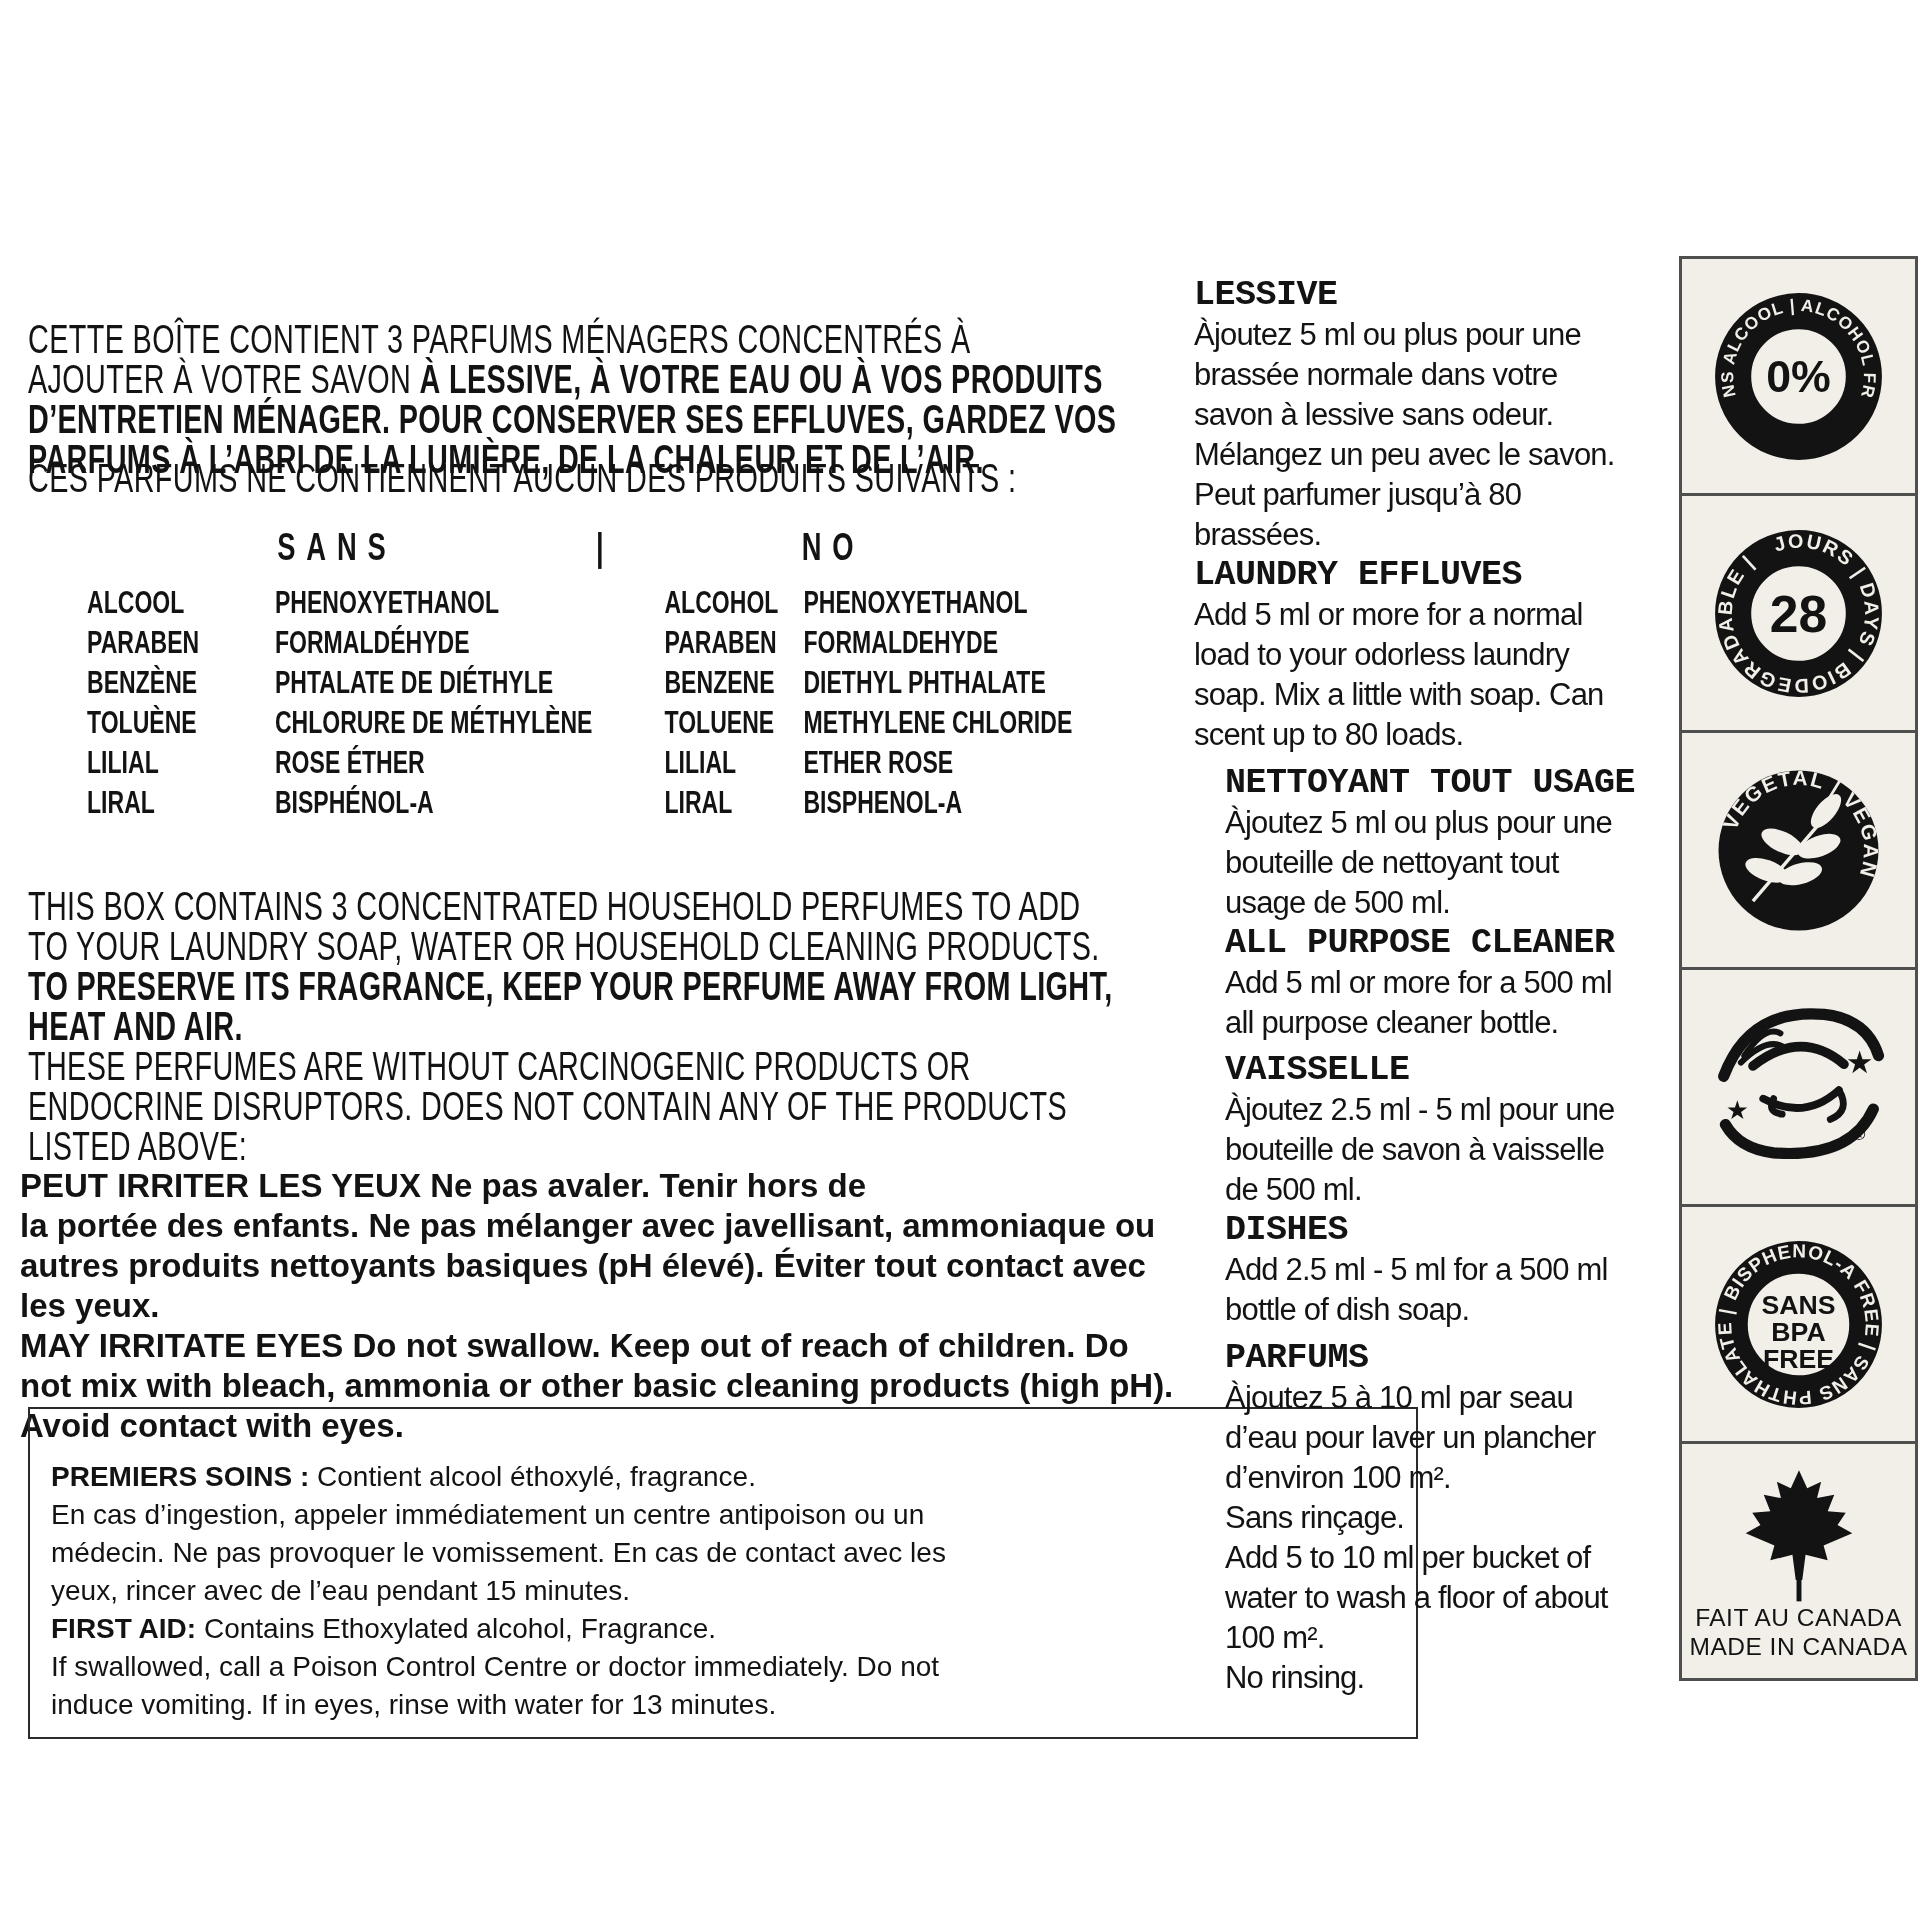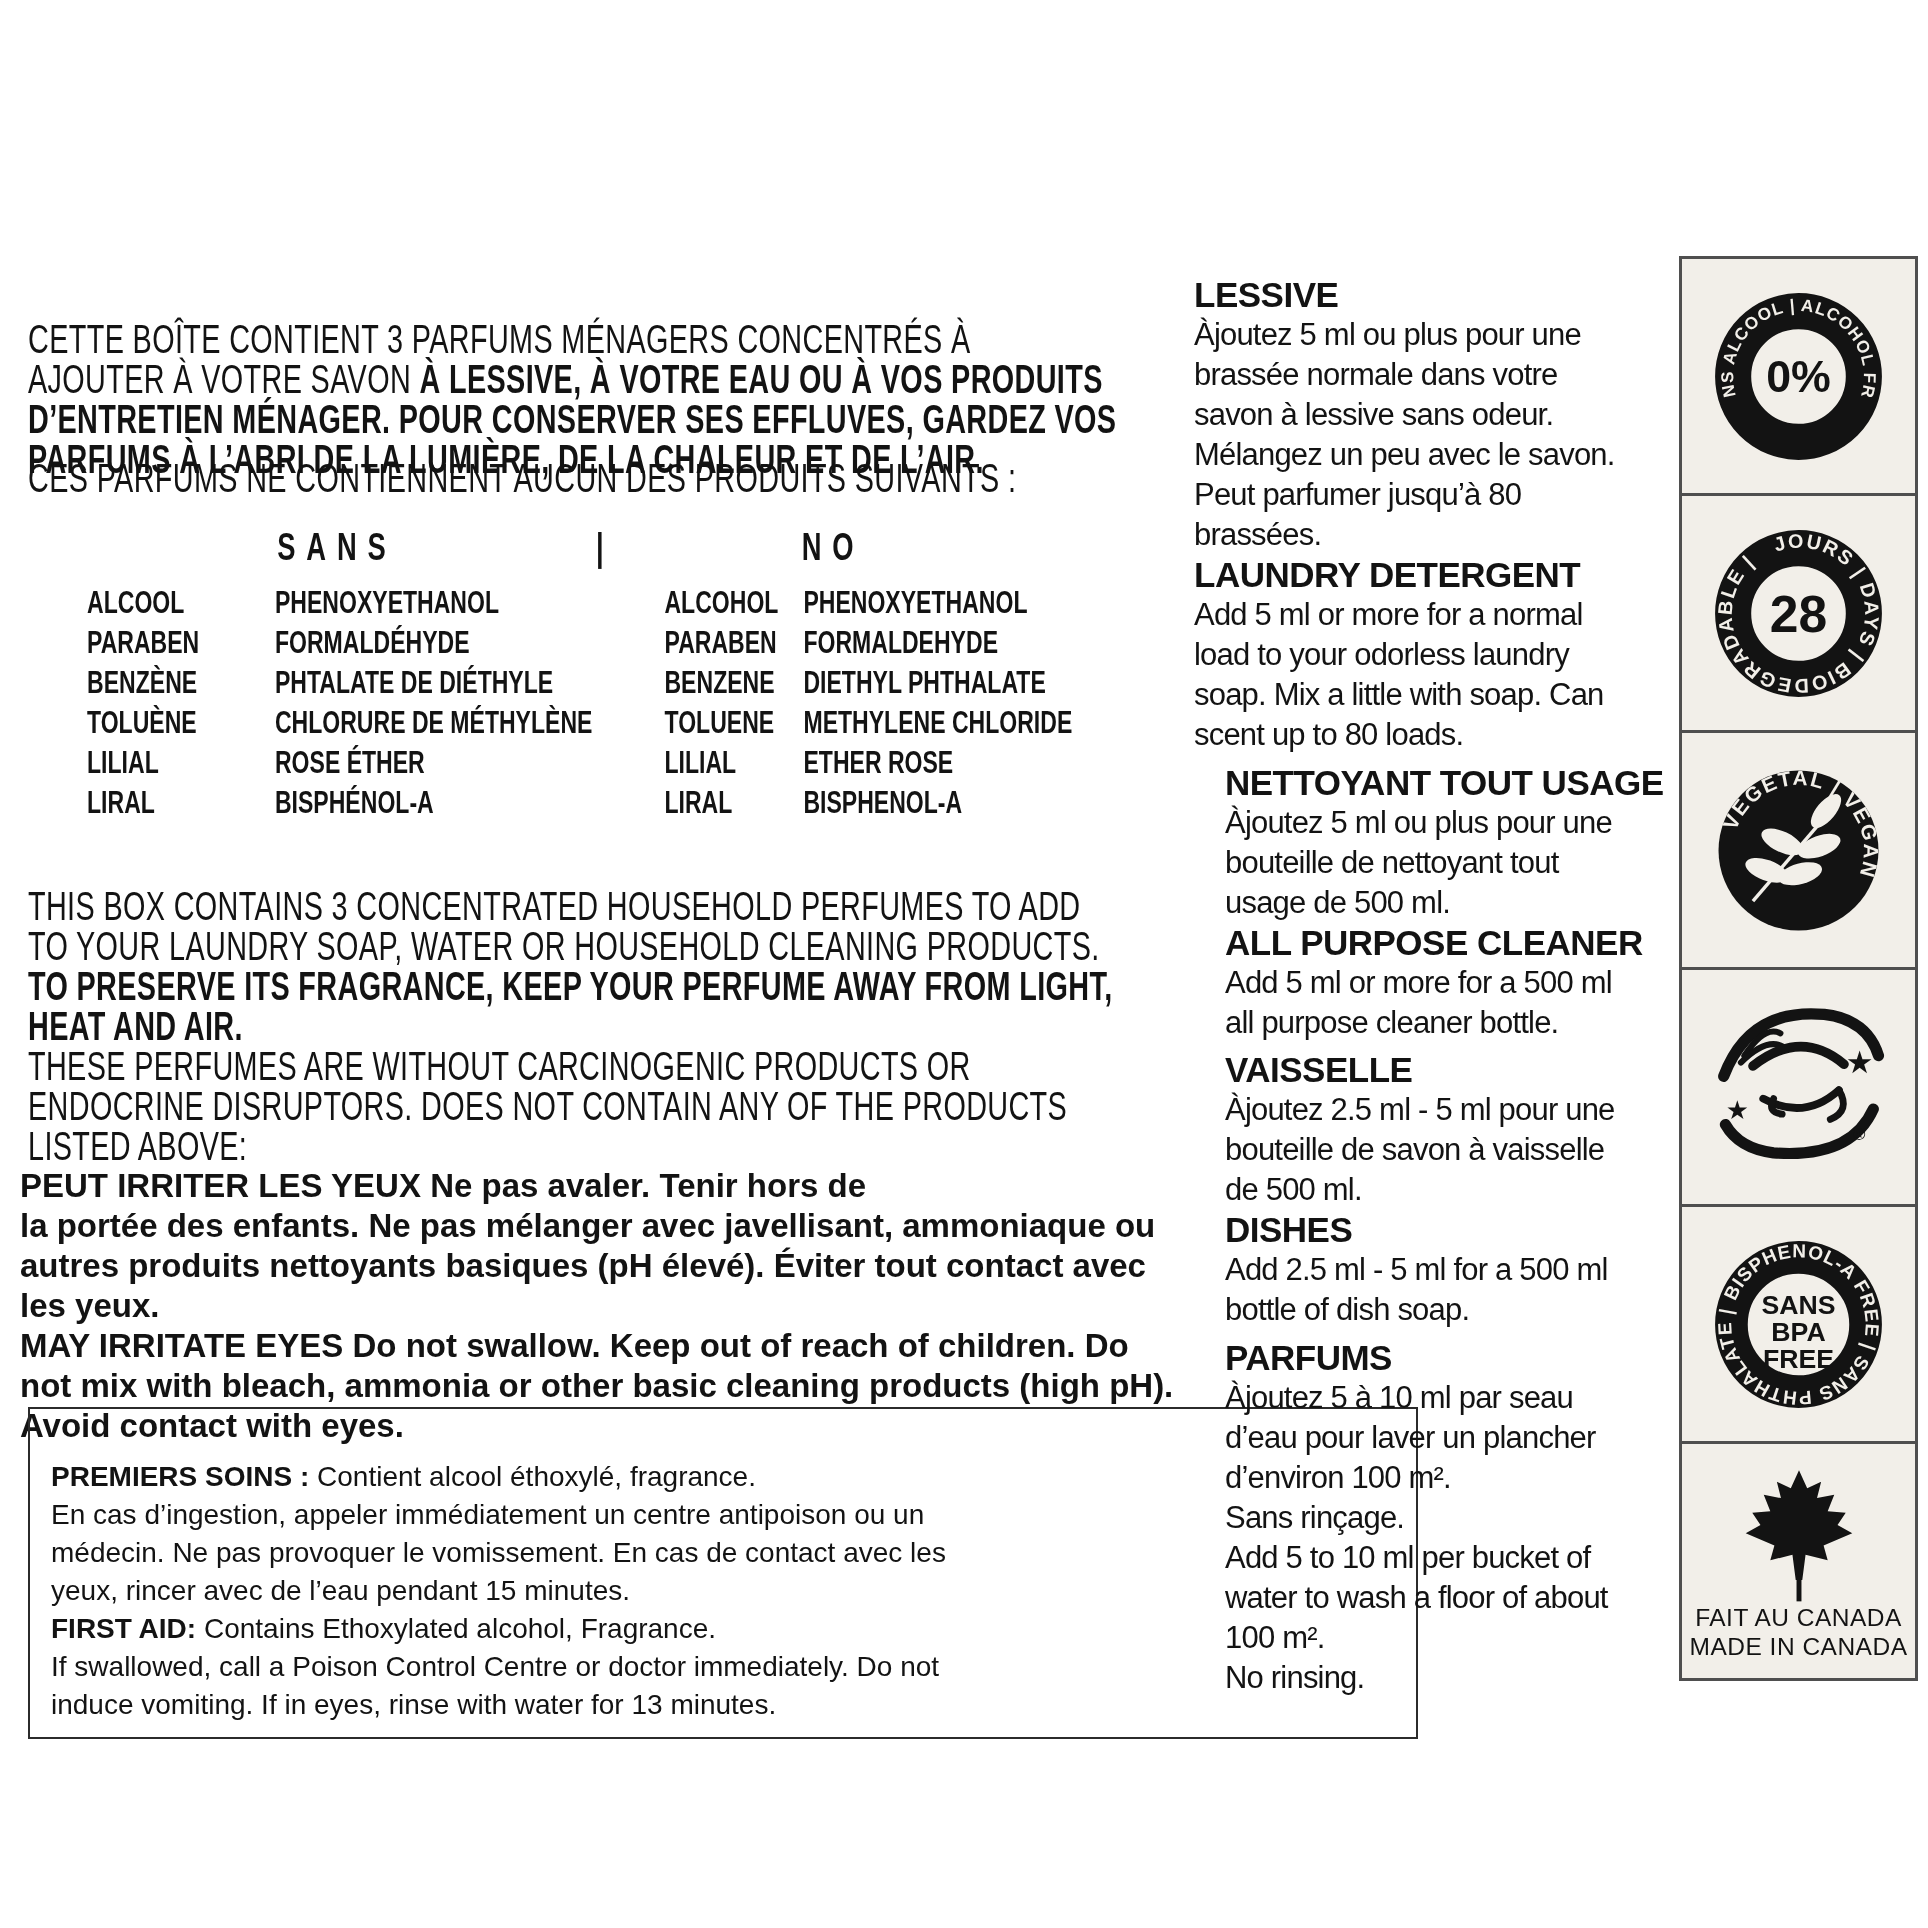--- a/index.html
+++ b/index.html
@@ -21,21 +21,21 @@
   
   #warnings{position:absolute;left:20px;top:1126px;width:1455px;font-size:33px;line-height:40px;font-weight:bold;}
   #first-aid-box{
     position:absolute;left:28px;top:1407px;width:1324px;
     border:2.8px solid #2b2b2b;padding:11.3px 41px 13px 21px;font-size:28px;line-height:38px;
   }
   
   #usage-column{position:absolute;left:1194px;top:275px;width:482px;}
   .usage-section{margin:0;}
   .usage-section + .usage-section{margin-top:7.5px;margin-left:31px;}
-  .usage-header{font-weight:bold;font-size:35px;line-height:40px;letter-spacing:-0.5px;}
+  .usage-header{font-weight:bold;font-size:35px;line-height:40px;letter-spacing:-0.5px;font-family:Liberation Mono, monospace;}
   .usage-lines{font-size:31px;line-height:40px;letter-spacing:-0.8px;white-space:pre-line;}
   
   #badge-strip{position:absolute;left:1679px;top:256px;width:239px;border:3.8px solid #4f4f4f;box-sizing:border-box;background:#f2efe9;}
   .badge-cell{height:234px;display:flex;align-items:center;justify-content:center;flex-direction:column;}
   .badge-cell + .badge-cell{border-top:3.8px solid #4f4f4f;}
   .canada-text{font-size:24.5px;line-height:29px;font-weight:normal;text-align:center;letter-spacing:0.5px;}
   svg text{font-family:"Liberation Sans", sans-serif;}
 </style>
 </head>
 <body>
@@ -111,21 +111,21 @@
 
 <div id="usage-column">
   <div class="usage-section">
     <div class="usage-header">LESSIVE</div>
     <div class="usage-lines">Àjoutez 5 ml ou plus pour une
 brassée normale dans votre
 savon à lessive sans odeur.
 Mélangez un peu avec le savon.
 Peut parfumer jusqu’à 80
 brassées.</div>
-    <div class="usage-header">LAUNDRY DETERGENT</div>
+    <div class="usage-header">LAUNDRY EFFLUVES</div>
     <div class="usage-lines">Add 5 ml or more for a normal
 load to your odorless laundry
 soap. Mix a little with soap. Can
 scent up to 80 loads.</div>
   </div>
   <div class="usage-section">
     <div class="usage-header">NETTOYANT TOUT USAGE</div>
     <div class="usage-lines">Àjoutez 5 ml ou plus pour une
 bouteille de nettoyant tout
 usage de 500 ml.</div>

